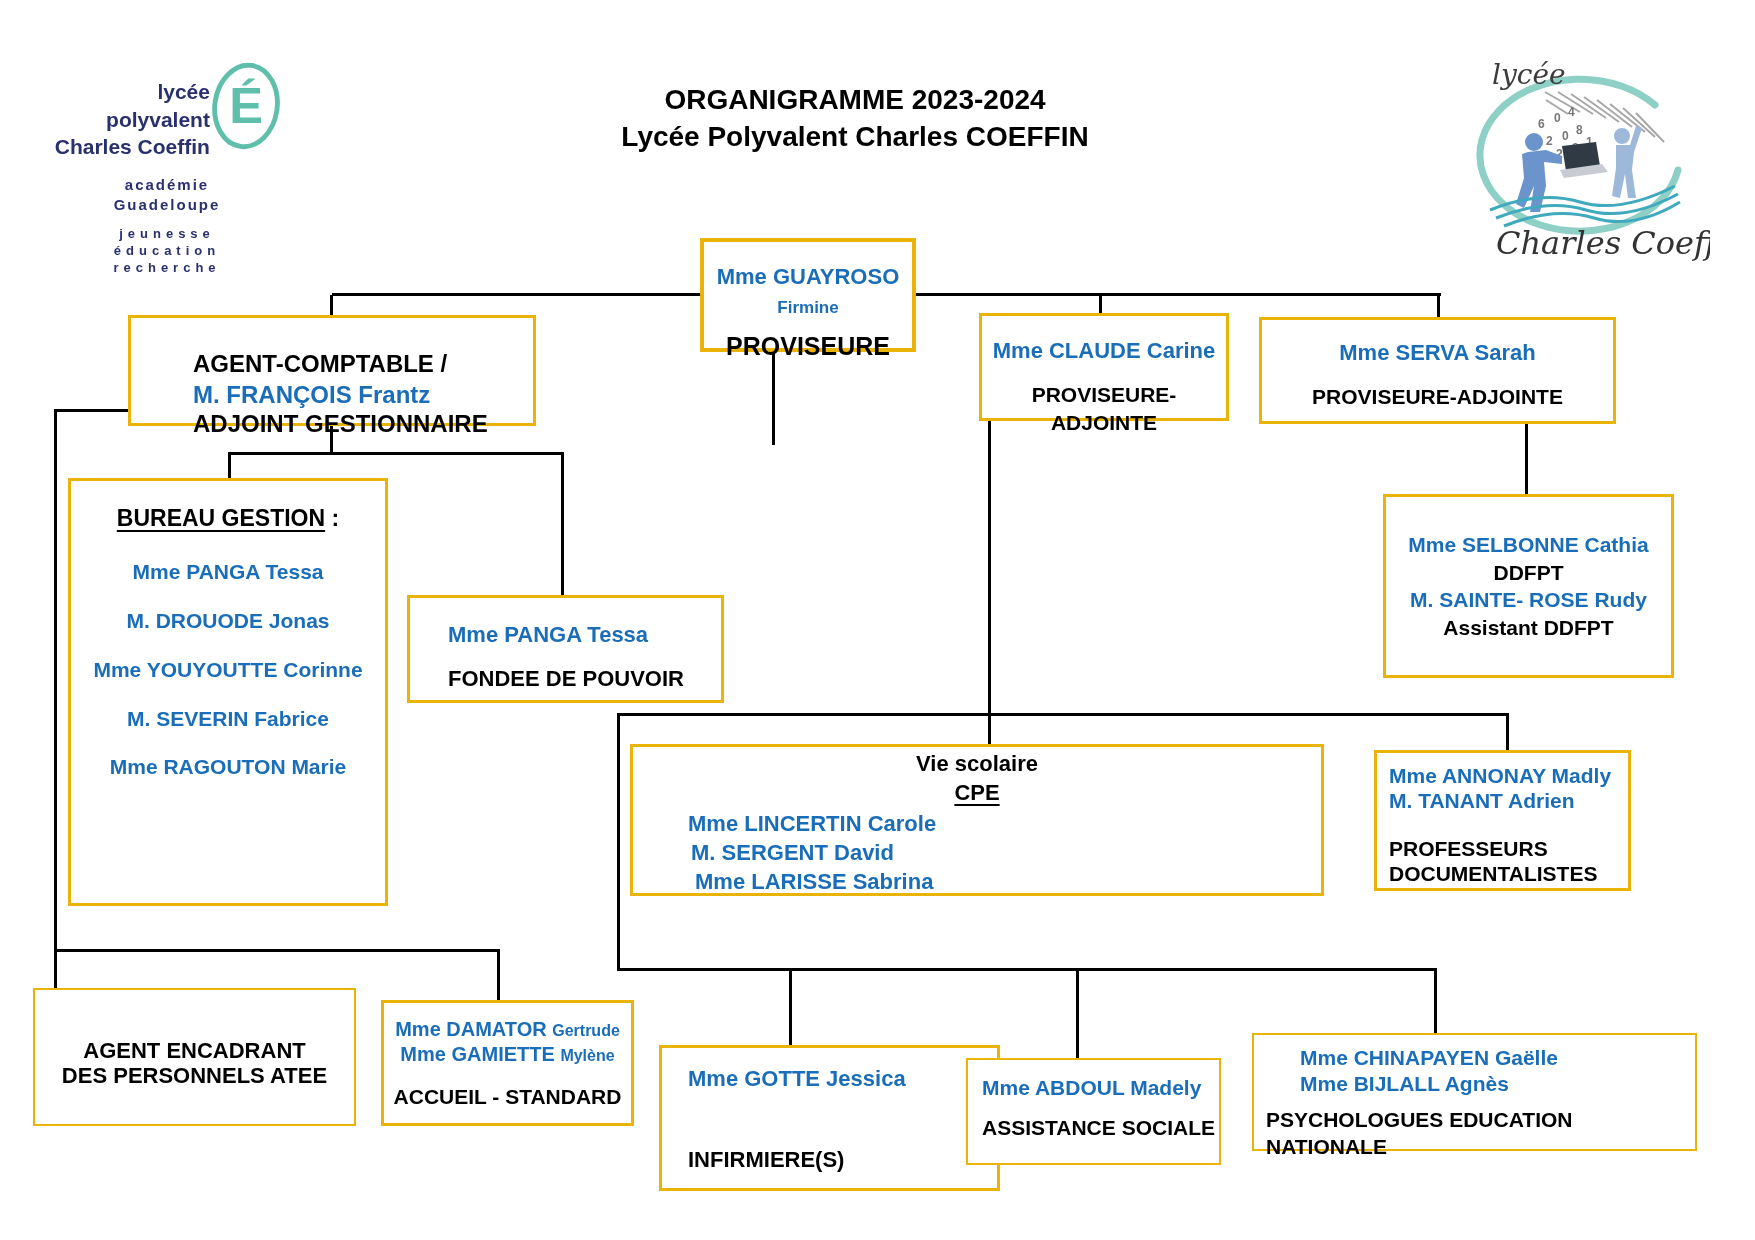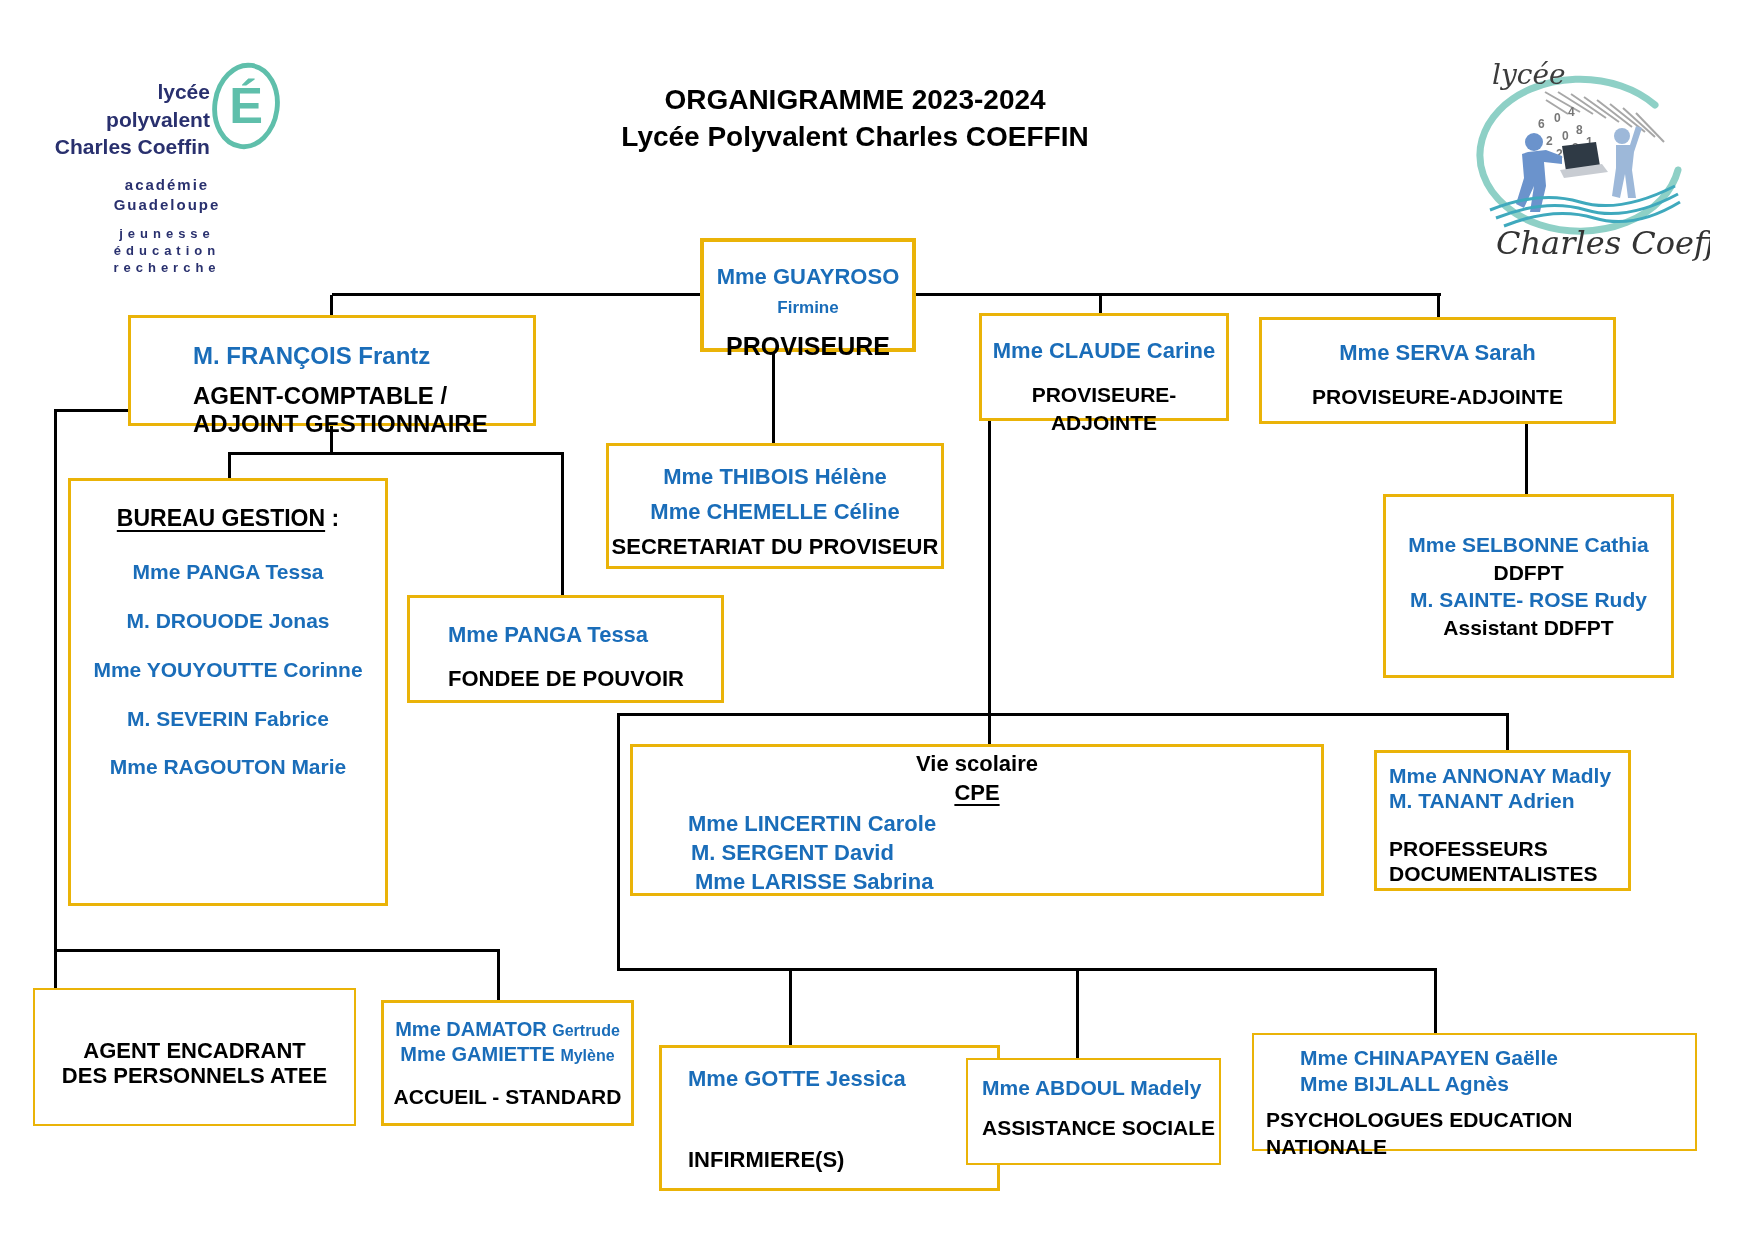--- a/index.html
+++ b/index.html
@@ -149,40 +149,35 @@
 
   <div class="box ctr" style="left:700px;top:238px;width:216px;height:114px;padding-top:20px;border-width:4px;">
     <span class="ln blue" style="font-size:22px;">
       <span>Mme GUAYROSO</span>
       <span style="font-size:17px;">Firmine</span>
     </span>
     <span class="ln blk" style="font-size:25px;margin-top:10px;">PROVISEURE</span>
   </div>
 
   <div class="box" style="left:128px;top:315px;width:408px;height:111px;padding:22px 10px 0 62px;">
+    <span class="ln blk" style="font-size:24px;margin-top:10px;line-height:1.2;">AGENT-COMPTABLE /</span>
     <span class="ln blue" style="font-size:24px;">M. FRANÇOIS Frantz</span>
-    <span class="ln blk" style="font-size:24px;margin-top:10px;line-height:1.2;">AGENT-COMPTABLE /</span>
     <span class="ln blk" style="font-size:24px;line-height:1.2;">ADJOINT GESTIONNAIRE</span>
   </div>
 
   <div class="box ctr" style="left:979px;top:313px;width:250px;height:108px;padding-top:20px;">
     <span class="ln blue" style="font-size:22px;">Mme CLAUDE Carine</span>
     <span class="ln blk" style="font-size:21px;margin-top:16px;">PROVISEURE-ADJOINTE</span>
   </div>
 
   <div class="box ctr" style="left:1259px;top:317px;width:357px;height:107px;padding-top:18px;">
     <span class="ln blue" style="font-size:22px;">Mme SERVA Sarah</span>
     <span class="ln blk" style="font-size:21px;margin-top:16px;">PROVISEURE-ADJOINTE</span>
   </div>
 
-  <div class="box ctr" style="left:606px;top:443px;width:338px;height:126px;padding-top:16px;">
-    <span class="ln blue" style="font-size:22px;">Mme THIBOIS Hélène</span>
-    <span class="ln blue" style="font-size:22px;margin-top:6px;">Mme CHEMELLE Céline</span>
-    <span class="ln blk" style="font-size:22px;margin-top:6px;">SECRETARIAT DU PROVISEUR</span>
-  </div>
 
   <div class="box ctr" style="left:68px;top:478px;width:320px;height:428px;padding-top:22px;">
     <span class="ln blk" style="font-size:23px;">
       <span class="u">BUREAU GESTION</span><span> :</span>
     </span>
     <span class="ln blue" style="font-size:21px;margin-top:25px;">Mme PANGA Tessa</span>
     <span class="ln blue" style="font-size:21px;margin-top:21px;">M. DROUODE Jonas</span>
     <span class="ln blue" style="font-size:21px;margin-top:21px;">Mme YOUYOUTTE Corinne</span>
     <span class="ln blue" style="font-size:21px;margin-top:21px;">M. SEVERIN Fabrice</span>
     <span class="ln blue" style="font-size:21px;margin-top:21px;">Mme RAGOUTON Marie</span>

